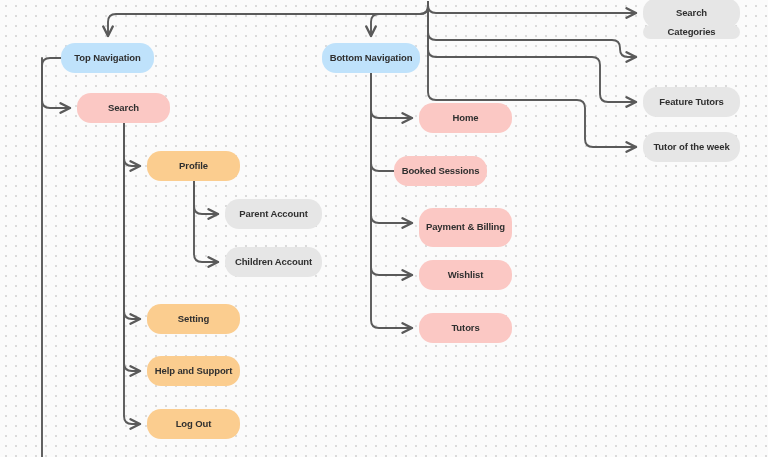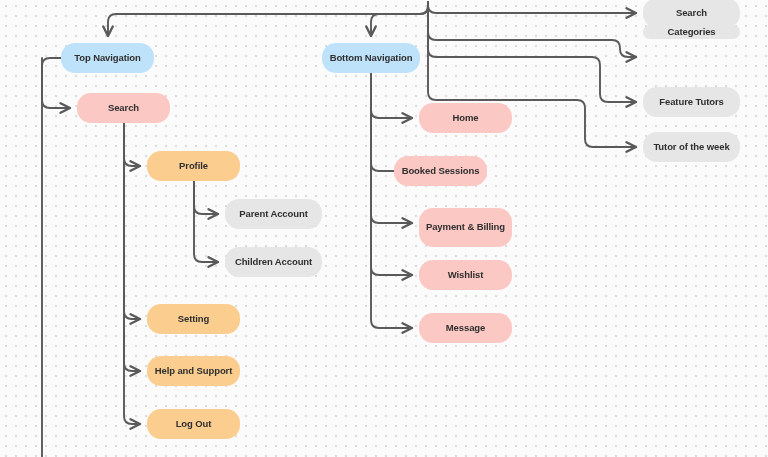--- a/index.html
+++ b/index.html
@@ -94,21 +94,21 @@
       <div class="node n-pink" style="left: 394px; top: 156px; width: 93px; height: 30px;">
         <span>Booked Sessions</span>
       </div>
       <div class="node n-pink" style="left: 419px; top: 208px; width: 93px; height: 39px; text-align: right;">
         <span>Payment &amp; Billing</span>
       </div>
       <div class="node n-pink" style="left: 419px; top: 260px; width: 93px; height: 30px;">
         <span>Wishlist</span>
       </div>
       <div class="node n-pink" style="left: 419px; top: 313px; width: 93px; height: 30px;">
-        <span>Message</span>
+        <span>Tutors</span>
       </div>
       <div class="node n-gray" style="left: 643px; top: -2px; width: 97px; height: 30px;">
         <span>Search</span>
       </div>
       <div class="node n-gray" style="left: 643px; top: 25px; width: 97px; height: 14px;">
         <span>Categories</span>
       </div>
       <div class="node n-gray" style="left: 643px; top: 87px; width: 97px; height: 30px;">
         <span>Feature Tutors</span>
       </div>

